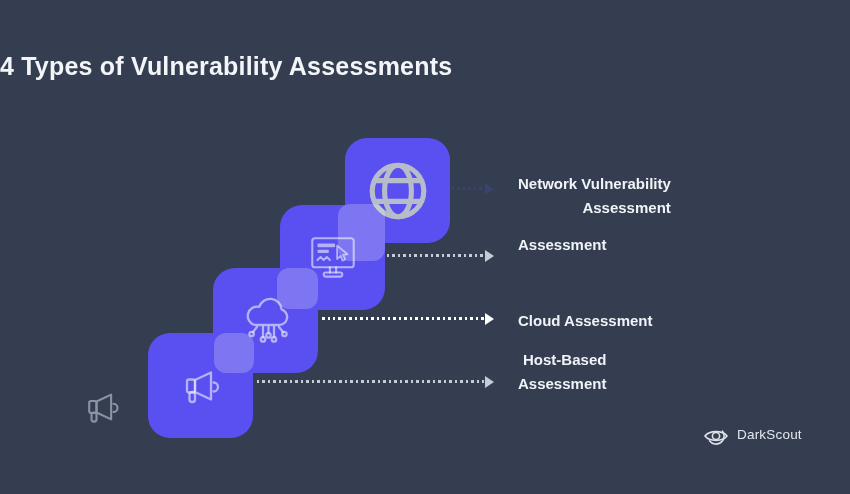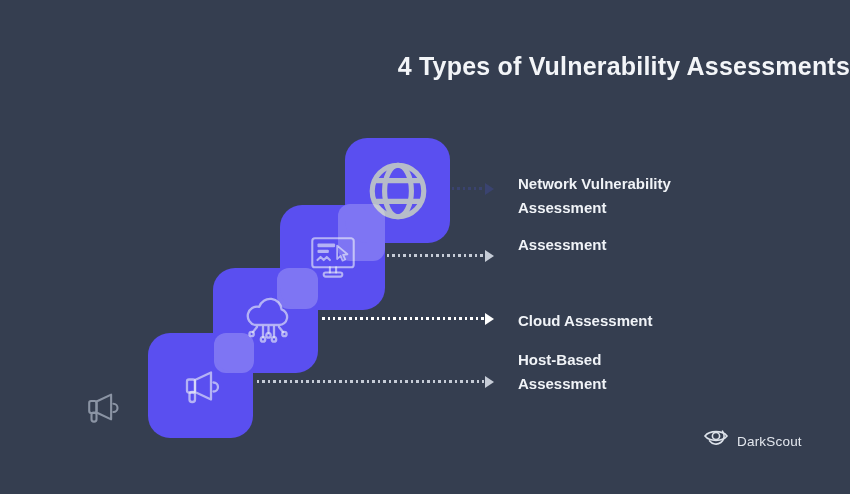--- a/index.html
+++ b/index.html
@@ -3,21 +3,21 @@
 <meta charset="utf-8">
 <style>
   html,body{margin:0;padding:0;background:#353e50;}
   .canvas{
     position:relative;width:850px;height:494px;overflow:hidden;
     background:#353e50;
     font-family:"Liberation Sans","DejaVu Sans",sans-serif;
   }
   .title{
     position:absolute;top:52px;left:0;width:100%;
-    text-align:right;font-size:25px;font-weight:700;color:#f3f5f8;
+    text-align:left;font-size:25px;font-weight:700;color:#f3f5f8;
     letter-spacing:.2px;margin:0;
   }
   
   .tile{
     position:absolute;width:105px;height:105px;border-radius:22px;
     background:#5a4ff0;display:flex;align-items:center;justify-content:center;
   }
   .t1{left:345px;top:138px;z-index:4}
   .t2{left:280px;top:205px;z-index:3}
   .t3{left:213px;top:268px;z-index:2}
@@ -37,34 +37,34 @@
     border-left:9px solid currentColor;
     border-top:6px solid transparent;border-bottom:6px solid transparent;
   }
   .c1{left:452px;top:187px;width:32px;color:#3a4370}
   .c2{left:387px;top:254px;width:97px;color:#c6ccd7}
   .c3{left:322px;top:317px;width:162px;color:#ffffff}
   .c4{left:257px;top:380px;width:227px;color:#c6ccd7}
   
   .label{
     position:absolute;left:518px;font-size:15px;font-weight:700;
-    color:#f0f3f7;line-height:24px;z-index:7;
+    color:#f0f3f7;line-height:24px;z-index:7;text-align:right;
   }
   .label span{display:block}
   .l1{top:172px}.l2{top:233px}.l3{top:309px}.l4{top:348px}
   
   .tile svg{display:block}
   .thin-ic{stroke:rgba(236,239,249,0.62);fill:none;stroke-width:2.3;stroke-linecap:round;stroke-linejoin:round}
   .thin-ic .fillbar{fill:rgba(236,239,249,0.62);stroke:none}
   .globe-ic{stroke:#b6bcc9;fill:none;stroke-width:5;stroke-linecap:round}
   .side-meg{position:absolute;left:80px;top:386px;z-index:1}
   .side-meg svg{stroke:#8b94a4;fill:none;stroke-width:2.3;stroke-linecap:round;stroke-linejoin:round}
   
   .brand{
-    position:absolute;left:703px;top:427px;display:flex;align-items:flex-end;gap:8px;z-index:7;
+    position:absolute;left:703px;top:427px;display:flex;align-items:flex-start;gap:8px;z-index:7;
   }
   .brand-name{font-size:13.5px;font-weight:500;color:#e3e7ee;letter-spacing:.2px}
   .brand svg{stroke:#dde2ea;fill:none;stroke-width:1.6;stroke-linecap:round}
 </style>
 </head>
 <body>
 
 <div class="canvas">
 
   <h1 class="title">4 Types of Vulnerability Assessments</h1>

